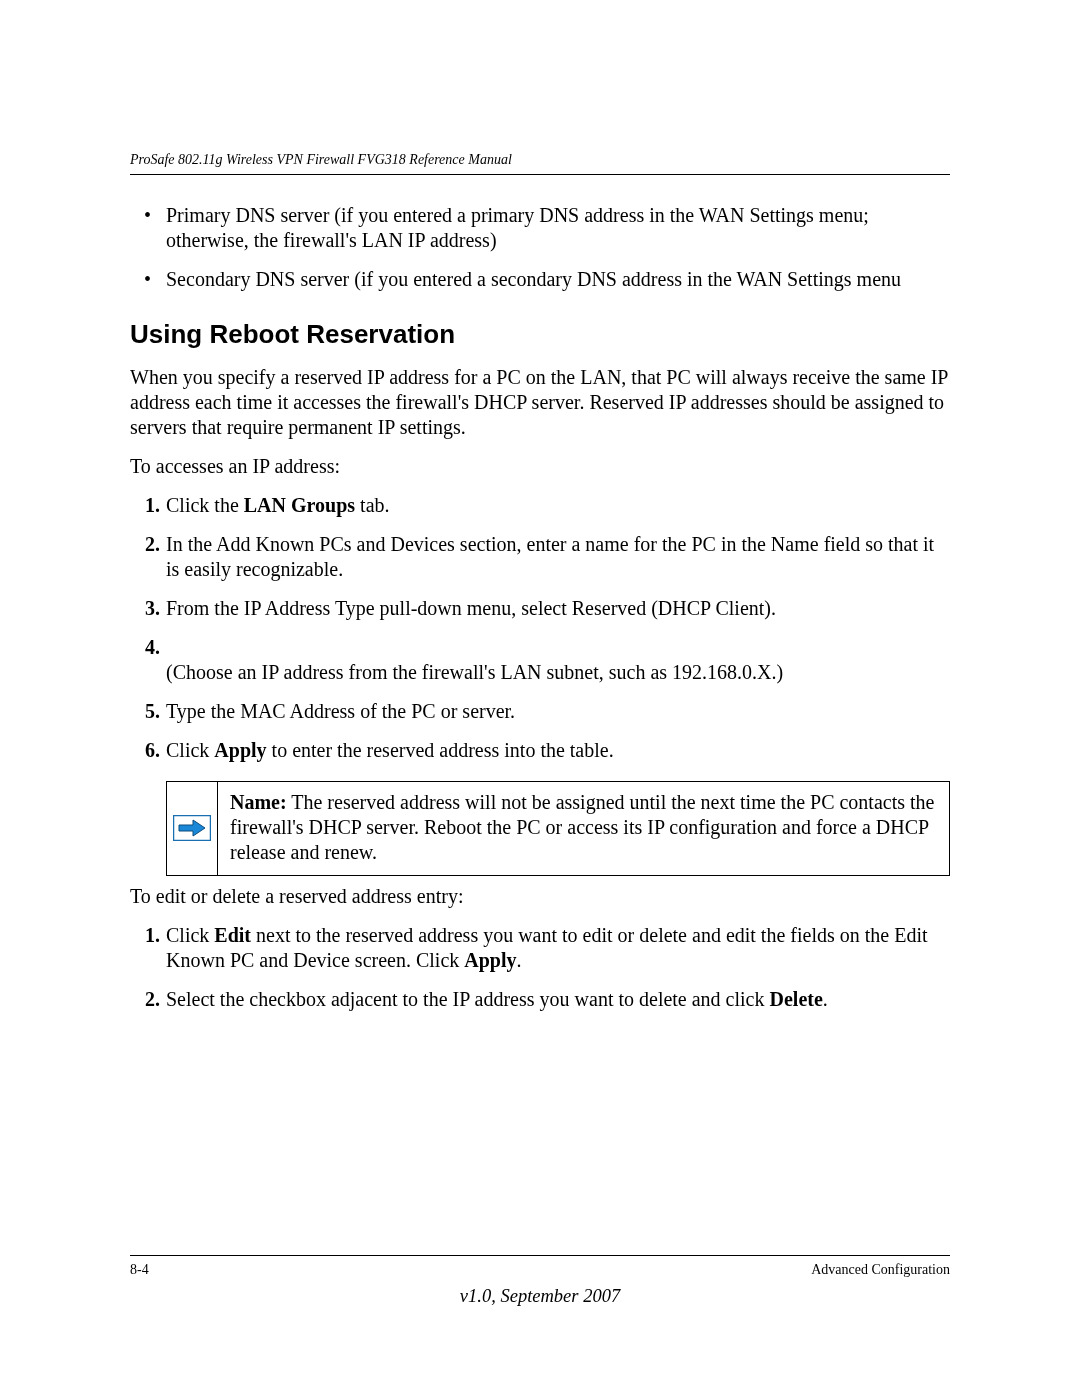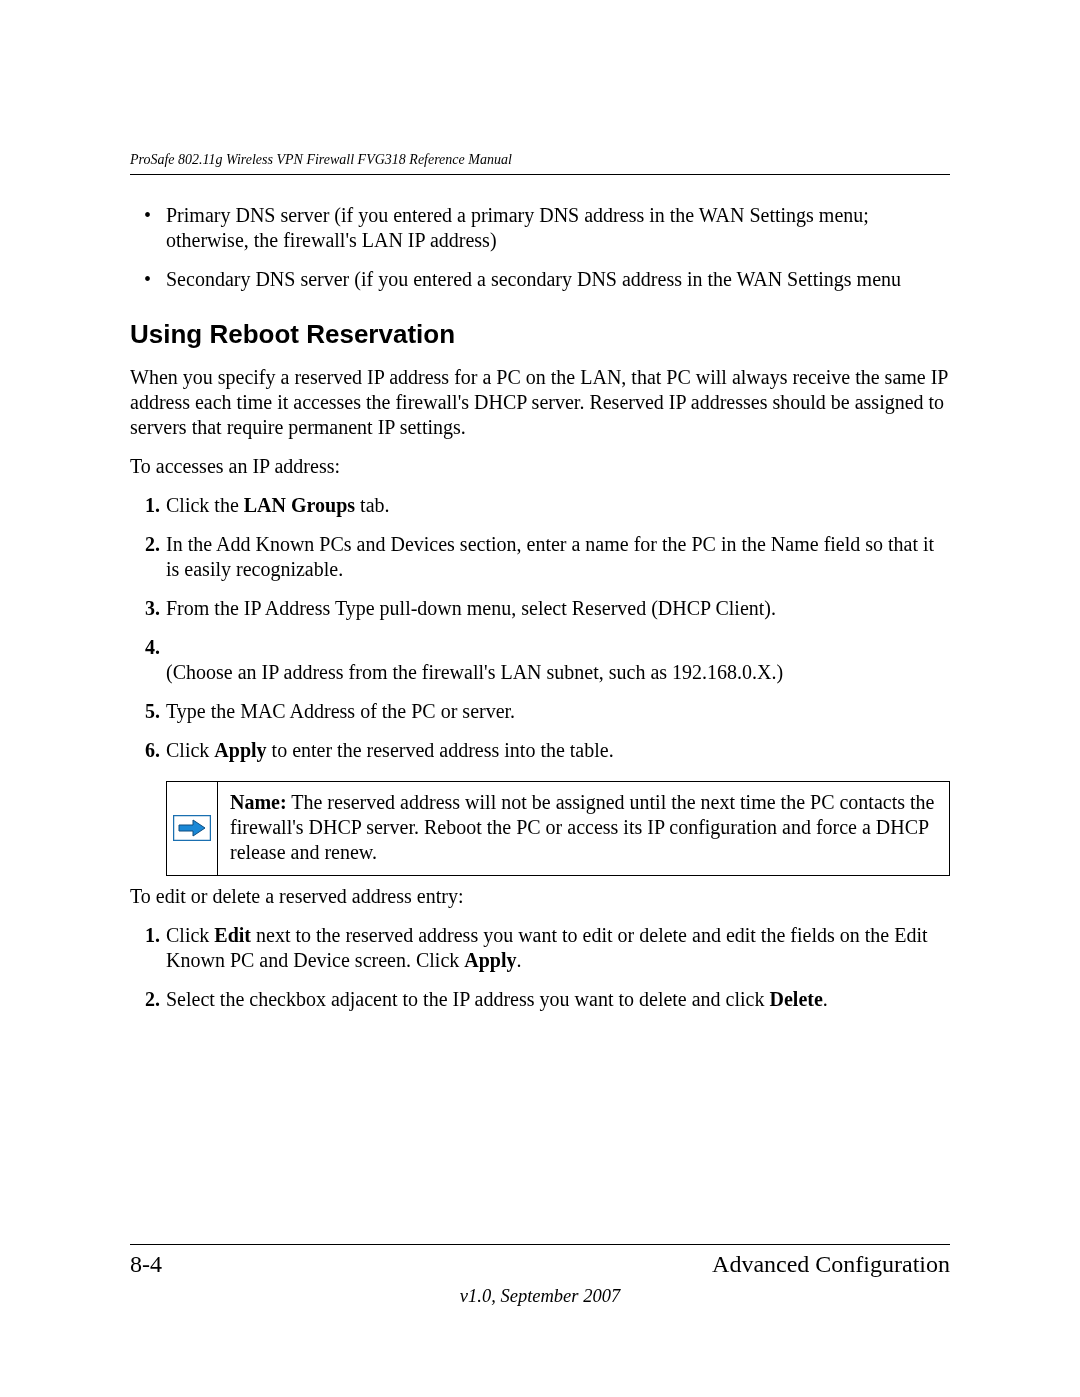--- a/index.html
+++ b/index.html
@@ -97,21 +97,21 @@
     position: absolute;
     left: 130px;
     right: 130px;
     bottom: 90px;
   }
   .footer-rule {
     border-top: 1.5px solid #000;
     padding-top: 6px;
     display: flex;
     justify-content: space-between;
-    font-size: 24px;
+    font-size: 14px;
   }
   .footer-version {
     text-align: center;
     font-style: italic;
     font-size: 18.5px;
     margin-top: 8px;
   }
   svg.arrow-icon {
     width: 38px;
     height: 26px;

